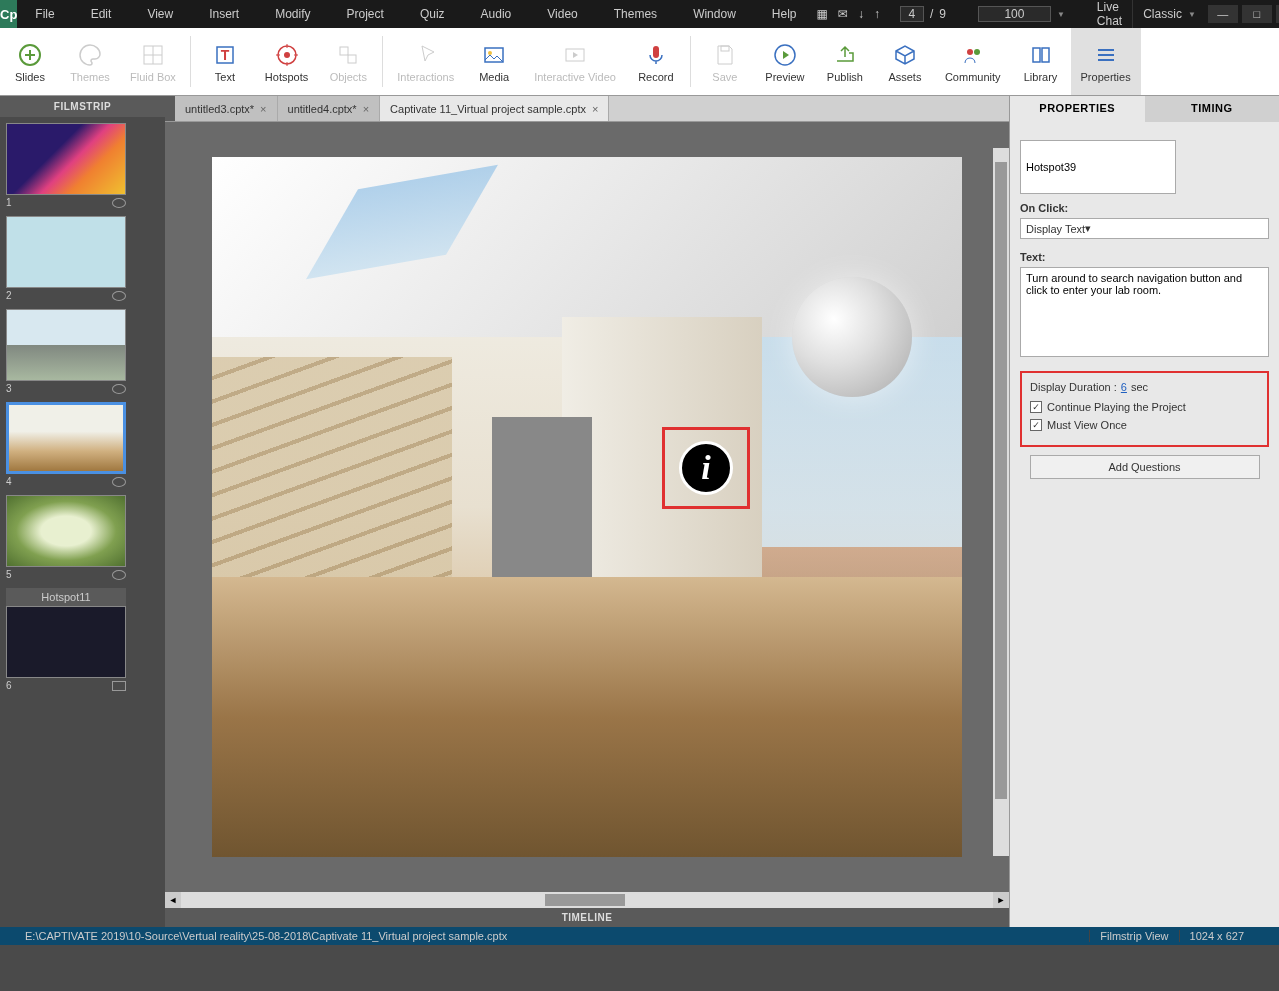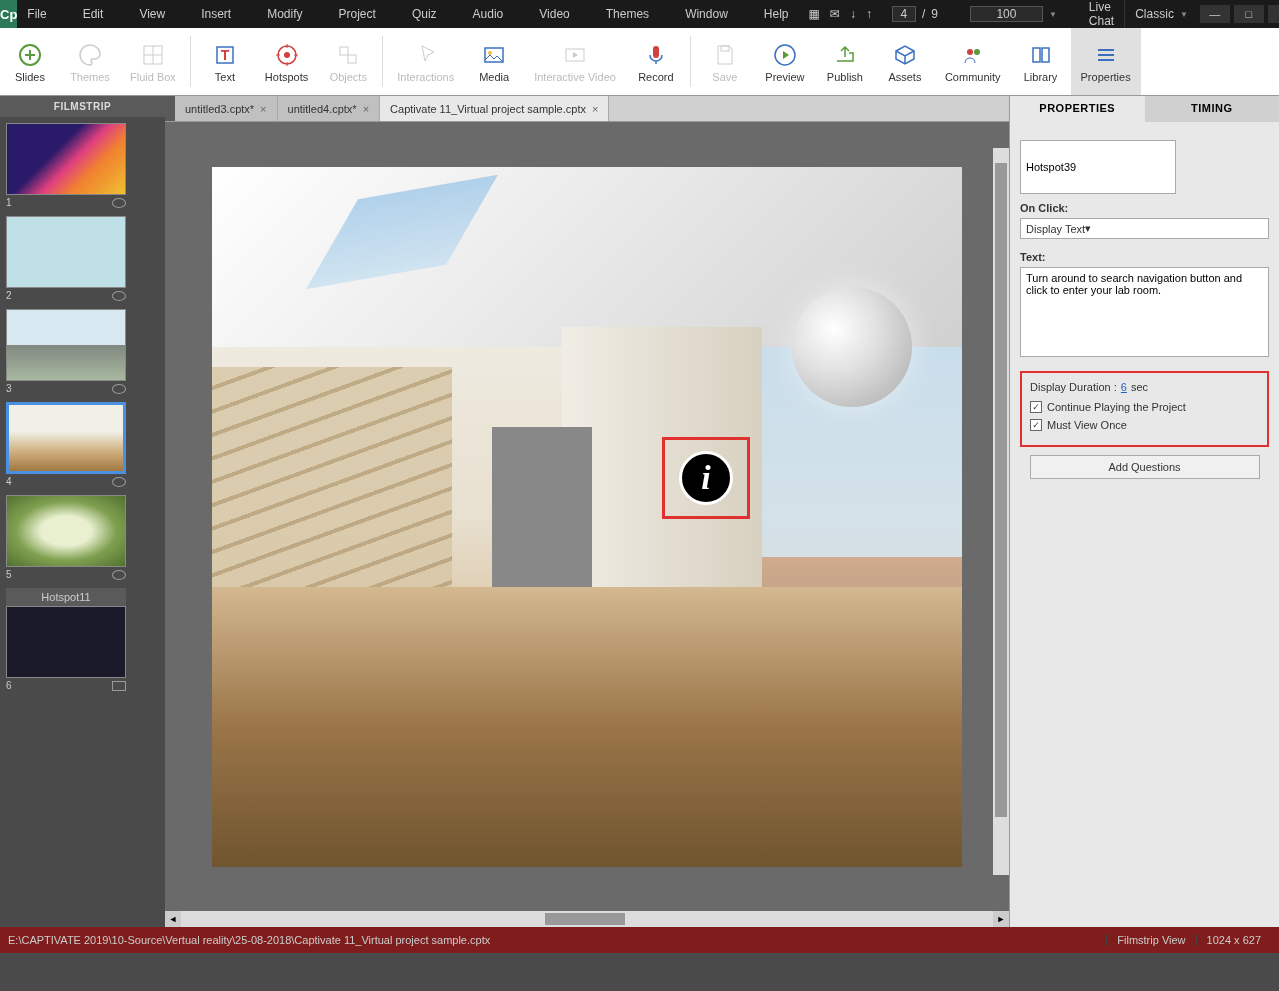--- a/index.html
+++ b/index.html
@@ -1,20 +1,20 @@
 <!DOCTYPE html>
 <html><head>
 <meta charset="utf-8">
 <style>
 * { margin: 0; padding: 0; box-sizing: border-box; font-family: "Segoe UI", Arial, sans-serif; }
 body { background: #4a4a4a; overflow: hidden; width: 1279px; height: 991px; }
 
 .titlebar { background: #1a1a1a; height: 28px; display: flex; align-items: center; color: #ccc; font-size: 12px; }
 .app-logo { background: #2d7a5a; color: #fff; width: 28px; height: 28px; display: flex; align-items: center; justify-content: center; font-weight: bold; font-size: 13px; }
-.menu-row { display: flex; gap: 16px; flex: 1; }
+.menu-row { display: flex; gap: 16px; flex: 1; padding-left: 8px; }
 .menu-item { padding: 4px 10px; cursor: pointer; }
 .titlebar .icons { display: flex; gap: 10px; padding: 0 10px; align-items: center; }
 .page-info { display: flex; align-items: center; gap: 6px; padding: 0 10px; }
 .page-num { background: #2a2a2a; border: 1px solid #555; width: 24px; text-align: center; }
 .divider-v { width: 1px; height: 18px; background: #444; margin: 0 6px; }
 .dropdown-zoom { background: #2a2a2a; border: 1px solid #555; width: 73px; text-align: center; }
 .spacer { flex: 1; }
 .workspace-dd { display: flex; align-items: center; gap: 6px; padding: 0 10px; border-left: 1px solid #333; height: 100%; }
 .win-controls { display: flex; }
 .win-btn { width: 30px; height: 18px; background: #333; margin: 3px 2px; display: flex; align-items: center; justify-content: center; color: #ccc; font-size: 11px; cursor: pointer; }
@@ -85,21 +85,21 @@
 .textarea { width: 100%; height: 90px; border: 1px solid #aaa; padding: 4px 5px; font-size: 11px; background: #fff; resize: none; font-family: inherit; }
 
 .highlight-box { border: 2px solid #e03030; padding: 8px; margin: 12px 0 8px; }
 .duration-row { display: flex; align-items: center; gap: 4px; font-size: 11px; margin-bottom: 8px; }
 .duration-val { color: #2060c0; text-decoration: underline; }
 .checkbox-row { display: flex; align-items: center; gap: 5px; font-size: 11px; margin: 6px 0; }
 .checkbox { width: 12px; height: 12px; border: 1px solid #666; background: #fff; display: flex; align-items: center; justify-content: center; font-size: 9px; }
 
 .add-q-btn { width: 230px; text-align: center; padding: 5px; border: 1px solid #aaa; background: #f0f0f0; font-size: 11px; margin: 4px auto; cursor: pointer; }
 
-.statusbar { background: #7f1d1d; height: 26px; display: flex; align-items: center; color: #ccc; font-size: 11px; padding: 0 8px; }
+.statusbar { background: #0c4a6e; height: 18px; display: flex; align-items: center; color: #ccc; font-size: 11px; padding: 0 25px; }
 .statusbar .right { margin-left: auto; display: flex; gap: 0; }
 .status-cell { padding: 0 10px; border-left: 1px solid #444; }
 
 
 .icn { width: 24px; height: 24px; }
 </style>
 </head>
 <body>
 
 <div class="titlebar">
@@ -389,20 +389,21 @@
       </div>
       <div class="scrollbar-v">
           <div class="scroll-thumb-v"></div>
         </div>
     </div>
     <div class="scrollbar-h">
       <div class="scroll-arrow">◄</div>
       <div class="scroll-thumb"></div>
       <div class="scroll-arrow" style="margin-left:auto">►</div>
     </div>
+    <div class="timeline-header">TIMELINE</div>
   </div>
 
   <div class="properties-panel">
     <div class="prop-tabs">
       <div class="prop-tab active">PROPERTIES</div>
       <div class="prop-tab">TIMING</div>
     </div>
     <div class="prop-body">
       <input class="name-input" value="Hotspot39" style="">
       <div class="field-label">On Click:</div>

